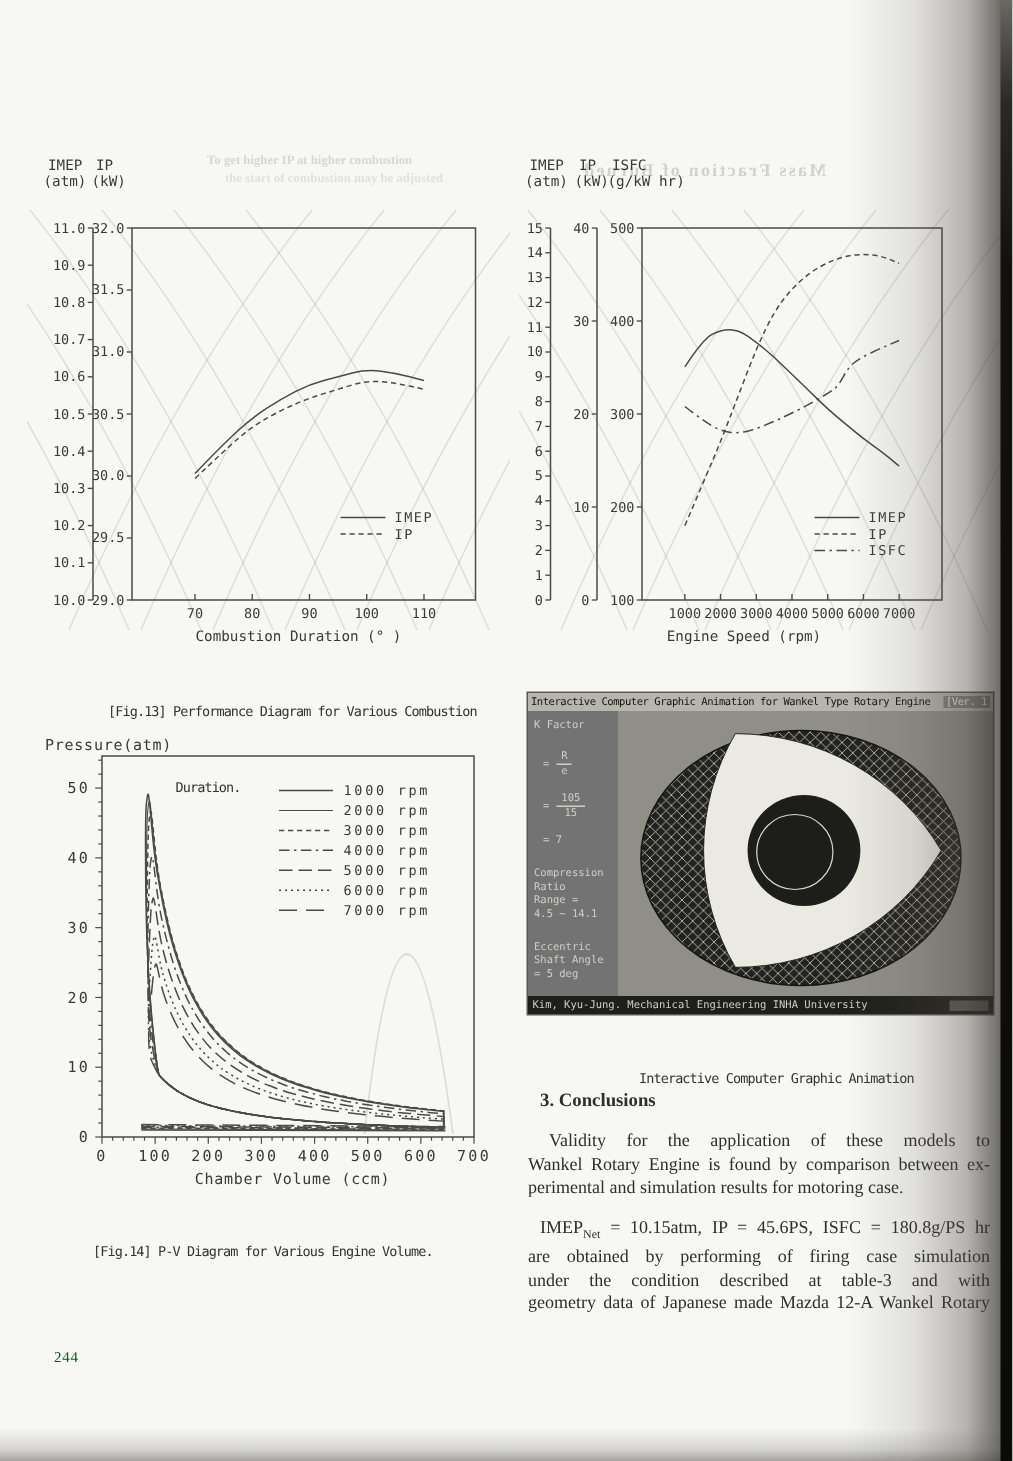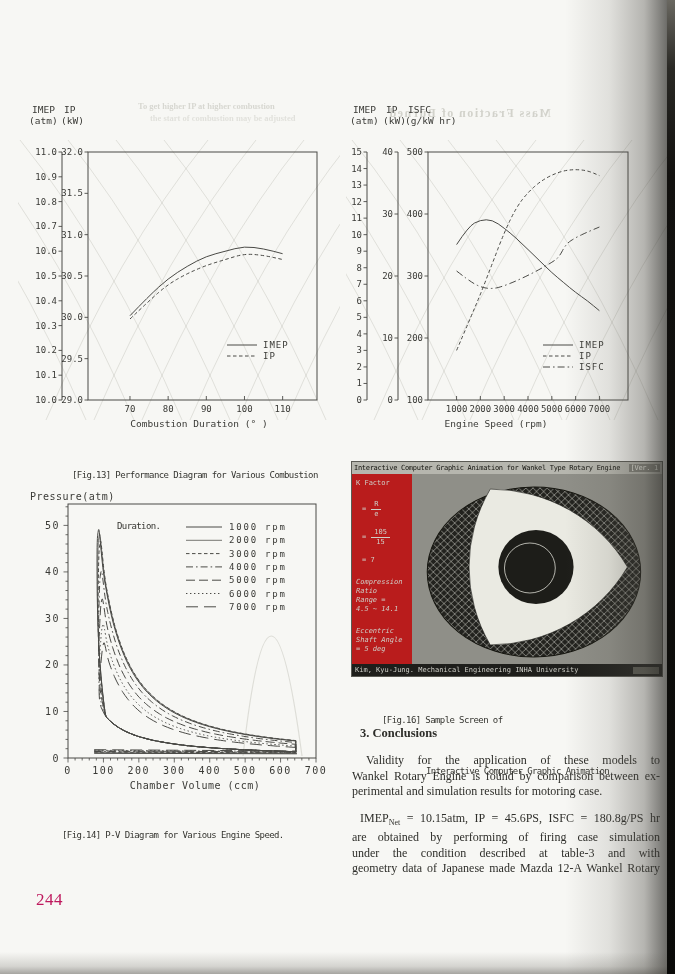--- a/index.html
+++ b/index.html
@@ -21,36 +21,36 @@
   .conclusions{width:308px;color:#2e2e2a;}
   .conclusions h4{margin:0 0 12px 0;padding-left:8px;font-size:12.5px;font-weight:600;
                   font-family:"Liberation Serif",serif;}
   .bodyline{font-size:12px;line-height:15.5px;font-family:"Liberation Serif",serif;
             text-align:justify;}
   .jl{text-align:justify;text-align-last:justify;}
   .ind1{padding-left:14px;}
   .ind2{padding-left:8px;}
   .para2{margin-top:11px;}
   sub{font-size:8px;}
-  .pagenum{font-size:17px;letter-spacing:0.5px;color:#be185d;font-family:"Liberation Serif",serif;}
+  .pagenum{font-size:10px;letter-spacing:0.5px;color:#14532d;font-family:"Liberation Serif",serif;margin-top:10px;}
   
   .fig16{width:310px;height:214px;display:flex;flex-direction:column;font-size:7.5px;
          box-shadow:0 0 0 1px #5a5a54;}
   .f16-title{height:12px;background:#b6b6ae;color:#14140f;display:flex;align-items:center;
              justify-content:space-between;padding:0 2px;letter-spacing:-0.3px;font-size:7px;white-space:nowrap;overflow:hidden;}
   .f16-ver{background:#82827a;color:#ecece4;padding:0 2px;flex:0 0 auto;}
   .f16-main{flex:1;display:flex;min-height:0;}
-  .f16-side{width:60px;background:#b91c1c;color:#cfcfc8;padding:5px 4px;box-sizing:border-box;
+  .f16-side{width:60px;background:#737373;color:#cfcfc8;padding:5px 4px;box-sizing:border-box;
             line-height:9px;font-size:7px;}
   .f16-side .hd{margin-bottom:12px;}
   .eqrow{margin:0 0 9px 6px;display:flex;align-items:center;}
   .frac{display:inline-block;text-align:center;margin-left:5px;}
   .frac span{display:block;padding:0 3px;}
   .frac .den{border-top:1px solid #cfcfc8;}
-  .blk{margin-top:13px;white-space:pre-line;font-style:italic;}
+  .blk{margin-top:13px;white-space:pre-line;}
   .f16-gfx{flex:1;background:#8f8f88;position:relative;}
   .f16-status{height:12px;background:#1e1e1b;color:#cfcfc8;display:flex;align-items:center;
               justify-content:space-between;padding:0 3px;font-size:7px;white-space:nowrap;overflow:hidden;}
   .f16-chip{width:26px;height:7px;background:#5a5a52;flex:0 0 auto;}
   
   .gutter{right:0;top:0;bottom:0;width:110px;pointer-events:none;z-index:6;
     background:linear-gradient(to right,rgba(88,86,78,0) 0%,rgba(88,86,78,0.14) 40%,
       rgba(74,72,66,0.38) 72%,rgba(48,47,43,0.68) 92%,rgba(24,24,21,0.92) 100%);}
   .edge{right:0;top:0;bottom:0;width:8px;pointer-events:none;z-index:7;
     background:linear-gradient(180deg,#6a6861 0%,#2a2925 7%,#12110f 18%,#0a0a08 100%);}
@@ -357,21 +357,21 @@
       <path d="M277.8 263.7Q270.7 263.5 267.2 263.4Q263.6 263.3 260.1 263.2Q256.5 263.0 253.0 262.9Q249.5 262.8 245.9 262.6Q242.4 262.5 238.8 262.3Q235.3 262.2 231.7 262.0Q228.2 261.9 224.7 261.7Q221.1 261.5 217.6 261.3Q214.0 261.1 210.5 260.9Q206.9 260.7 203.4 260.5Q199.9 260.3 196.3 260.0Q192.8 259.7 189.2 259.5Q185.7 259.2 182.1 258.9Q178.6 258.6 175.1 258.2Q171.5 257.9 168.0 257.5Q164.4 257.1 160.9 256.6Q157.3 256.2 153.8 255.6Q150.3 255.1 146.7 254.5Q143.2 253.9 139.6 253.2Q136.1 252.6 132.5 251.7Q129.0 250.9 125.5 249.9Q121.9 248.9 120.3 248.4Q118.7 247.9 117.1 247.3Q115.5 246.8 113.9 246.1Q112.4 245.5 110.8 244.8Q109.2 244.1 107.6 243.4Q106.0 242.6 104.4 241.7Q102.8 240.8 101.2 239.9Q99.6 238.9 98.0 237.7Q96.4 236.6 94.8 235.3Q93.2 234.0 91.6 232.5Q90.0 231.0 88.4 229.2Q86.8 227.5 83.3 215.0Q79.8 202.5 81.4 173.5Q83.1 144.5 84.0 139.8Q84.9 135.1 85.4 136.4Q86.0 137.8 87.6 147.2Q89.1 156.6 91.3 163.6Q93.4 170.6 95.5 176.2Q97.7 181.8 99.8 186.4Q101.9 190.9 104.0 194.7Q106.2 198.5 108.3 201.7Q110.4 204.9 112.5 207.6Q114.7 210.3 116.8 212.7Q118.9 215.0 121.0 217.0Q123.2 219.1 125.3 220.8Q127.4 222.6 129.5 224.2Q131.7 225.7 135.2 228.0Q138.7 230.2 142.3 232.1Q145.8 233.9 149.4 235.5Q152.9 237.1 156.5 238.4Q160.0 239.8 163.5 240.9Q167.1 242.1 170.6 243.1Q174.2 244.1 177.7 245.0Q181.3 245.9 184.8 246.7Q188.3 247.5 191.9 248.2Q195.4 248.9 199.0 249.5Q202.5 250.1 206.1 250.7Q209.6 251.2 213.1 251.7Q216.7 252.2 220.2 252.7Q223.8 253.2 227.3 253.6Q230.9 254.0 234.4 254.4Q237.9 254.8 241.5 255.1Q245.0 255.5 248.6 255.8Q252.1 256.1 255.7 256.4Q259.2 256.7 262.7 257.0Q266.3 257.3 272.0 257.7L277.8 258.1Z" fill="none" stroke="#4a4a46" stroke-width="1" stroke-dasharray="1.4 2.6"></path>
       <path d="M76.2 262.3 L278.9 263.5" fill="none" stroke="#4a4a46" stroke-width="1" stroke-dasharray="1.4 2.6"></path>
       <line x1="168" y1="105.5" x2="204" y2="105.5" fill="none" stroke="#4a4a46" stroke-width="1" stroke-dasharray="1.4 2.6"></line>
       <text x="211" y="108.5" text-anchor="start" font-size="9" fill="#3a3a36" letter-spacing="1.8">6000 rpm</text>
       <path d="M277.8 263.7Q270.7 263.5 267.2 263.4Q263.6 263.3 260.1 263.2Q256.5 263.0 253.0 262.9Q249.5 262.8 245.9 262.6Q242.4 262.5 238.8 262.3Q235.3 262.2 231.7 262.0Q228.2 261.9 224.7 261.7Q221.1 261.5 217.6 261.3Q214.0 261.1 210.5 260.9Q206.9 260.7 203.4 260.5Q199.9 260.3 196.3 260.0Q192.8 259.7 189.2 259.5Q185.7 259.2 182.1 258.9Q178.6 258.6 175.1 258.2Q171.5 257.9 168.0 257.5Q164.4 257.1 160.9 256.6Q157.3 256.2 153.8 255.6Q150.3 255.1 146.7 254.5Q143.2 253.9 139.6 253.2Q136.1 252.6 132.5 251.7Q129.0 250.9 125.5 249.9Q121.9 248.9 120.3 248.4Q118.7 247.9 117.1 247.3Q115.5 246.8 113.9 246.1Q112.4 245.5 110.8 244.8Q109.2 244.1 107.6 243.4Q106.0 242.6 104.4 241.7Q102.8 240.8 101.2 239.9Q99.6 238.9 98.0 237.7Q96.4 236.6 94.8 235.3Q93.2 234.0 91.6 232.5Q90.0 231.0 88.4 229.2Q86.8 227.5 83.3 219.7Q79.8 211.8 81.9 186.8Q84.0 161.8 84.9 157.8Q85.8 153.7 86.3 154.9Q86.8 156.0 88.4 163.9Q90.0 171.8 92.2 177.8Q94.3 183.7 96.4 188.5Q98.5 193.3 100.7 197.2Q102.8 201.1 104.9 204.3Q107.0 207.6 109.2 210.3Q111.3 213.1 113.4 215.4Q115.5 217.8 117.7 219.8Q119.8 221.8 121.9 223.6Q124.0 225.3 126.2 226.9Q128.3 228.4 131.8 230.6Q135.4 232.8 138.9 234.6Q142.5 236.4 146.0 237.9Q149.6 239.4 153.1 240.7Q156.6 242.0 160.2 243.1Q163.7 244.2 167.3 245.2Q170.8 246.1 174.4 247.0Q177.9 247.8 181.4 248.5Q185.0 249.3 188.5 249.9Q192.1 250.6 195.6 251.2Q199.2 251.8 202.7 252.3Q206.2 252.8 209.8 253.3Q213.3 253.8 216.9 254.2Q220.4 254.6 224.0 255.0Q227.5 255.4 231.0 255.8Q234.6 256.1 238.1 256.4Q241.7 256.8 245.2 257.1Q248.8 257.4 252.3 257.6Q255.8 257.9 259.4 258.2Q262.9 258.4 266.5 258.7Q270.0 258.9 273.9 259.2L277.8 259.4Z" fill="none" stroke="#4a4a46" stroke-width="1" stroke-dasharray="12 6"></path>
       <path d="M76.2 261.7 L278.9 263.0" fill="none" stroke="#4a4a46" stroke-width="1" stroke-dasharray="12 6"></path>
       <line x1="168" y1="118.80000000000001" x2="204" y2="118.80000000000001" fill="none" stroke="#4a4a46" stroke-width="1" stroke-dasharray="12 6"></line>
       <text x="211" y="121.80000000000001" text-anchor="start" font-size="9" fill="#3a3a36" letter-spacing="1.8">7000 rpm</text>
     </svg>
   <div class="abs caption" style="left:62px;top:793px;">
-    <div>[Fig.14] P-V Diagram for Various Engine Speed.</div>
+    <div>[Fig.14] P-V Diagram for Various Engine Volume.</div>
   </div>
 
   <div class="abs fig16 mono" style="left:352px;top:462px;">
     <div class="f16-title">
       <span>Interactive Computer Graphic Animation for Wankel Type Rotary Engine</span>
       <span class="f16-ver">[Ver. 1</span>
     </div>
     <div class="f16-main">
       <div class="f16-side">
         <div class="hd">K Factor</div>
@@ -412,21 +412,20 @@
           <circle cx="116" cy="94" r="25" fill="none" stroke="#d8d8d0" stroke-width="0.8"></circle>
         </svg>
       </div>
     </div>
     <div class="f16-status">
       <span>Kim, Kyu-Jung. Mechanical Engineering INHA University</span>
       <span class="f16-chip"></span>
     </div>
   </div>
   <div class="abs caption" style="left:382px;top:678px;">
-    <div>[Fig.16] Sample Screen of</div>
     <div class="cap16-l2">Interactive Computer Graphic Animation</div>
   </div>
 
   <div class="abs conclusions" style="left:352px;top:726px;">
     <h4>3. Conclusions</h4>
     <div class="bodyline jl ind1">Validity for the application of these models to</div>
     <div class="bodyline jl">Wankel Rotary Engine is found by comparison between ex-</div>
     <div class="bodyline">perimental and simulation results for motoring case.</div>
     <div class="para2">
       <div class="bodyline jl ind2"><span>IMEP</span><sub>Net</sub><span> = 10.15atm, IP = 45.6PS, ISFC = 180.8g/PS hr</span></div>

